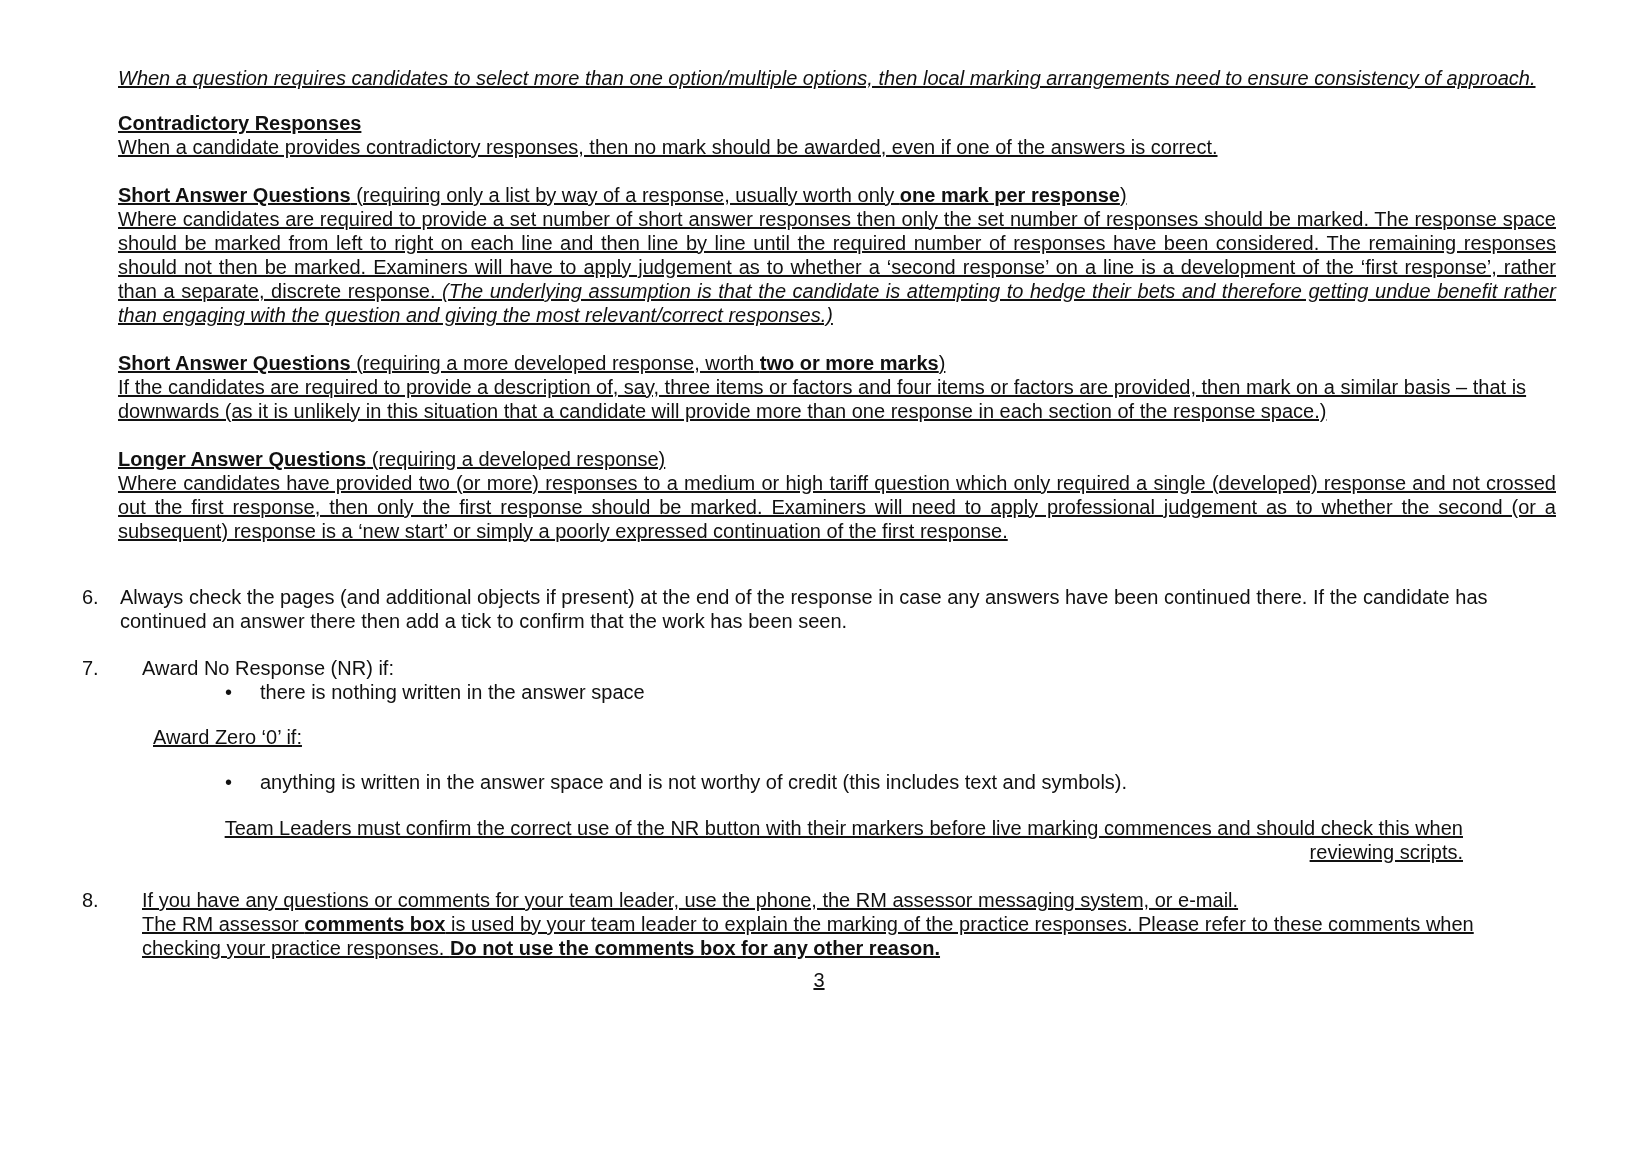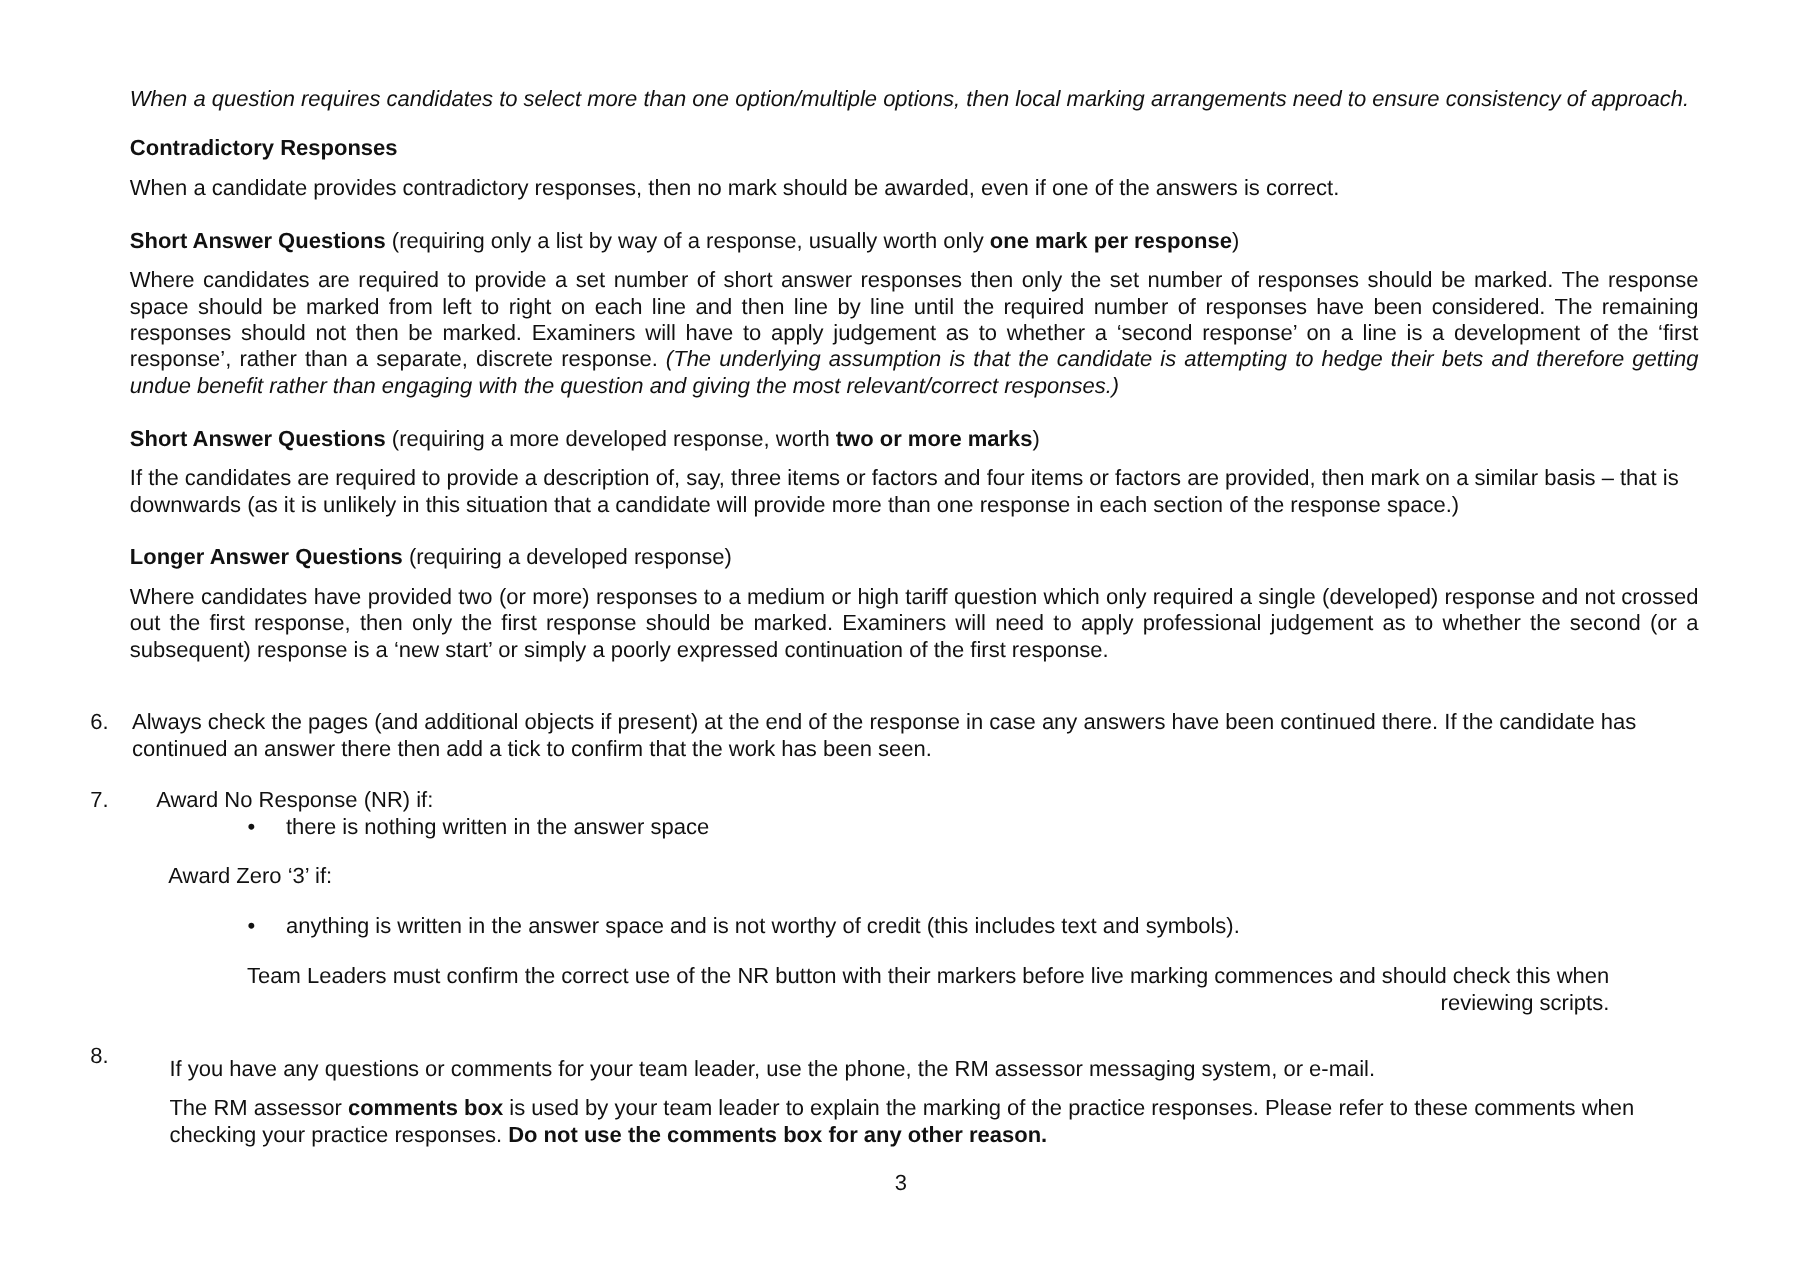--- a/index.html
+++ b/index.html
@@ -11,21 +11,21 @@
     font-size: 20px;
     line-height: 24px;
     overflow: hidden;
   }
   .page {
     box-sizing: border-box;
     width: 1638px; height: 1158px;
     padding: 66px 82px 0 82px;
     position: relative;
   }
-  p { margin: 12px; }
+  p { margin: 0; text-decoration: underline; }
   .header {
     display: flex;
     justify-content: space-between;
     align-items: baseline;
     margin-bottom: 4px;
   }
   .header .center { position: absolute; left: 0; right: 0; text-align: center; }
   .indent { margin-left: 36px; }
   .justify { text-align: justify; }
   .italic { font-style: italic; }
@@ -76,21 +76,21 @@
   </div>
 
   <div class="item item7">
     <span class="num-wide">7.</span>
     <span class="txt">Award No Response (NR) if:</span>
   </div>
   <div class="bullet-row">
     <span class="dot">•</span>
     <span>there is nothing written in the answer space</span>
   </div>
-  <p class="sub-note zero-label">Award Zero ‘3’ if:</p>
+  <p class="sub-note zero-label">Award Zero ‘0’ if:</p>
   <div class="bullet-row bullet2">
     <span class="dot">•</span>
     <span>anything is written in the answer space and is not worthy of credit (this includes text and symbols).</span>
   </div>
   <p class="sub-note leaders">Team Leaders must confirm the correct use of the NR button with their markers before live marking commences and should check this when reviewing scripts.</p>
 
   <div class="item item8">
     <span class="num-wide">8.</span>
     <span class="txt">
       <p>If you have any questions or comments for your team leader, use the phone, the RM assessor messaging system, or e-mail.</p>

